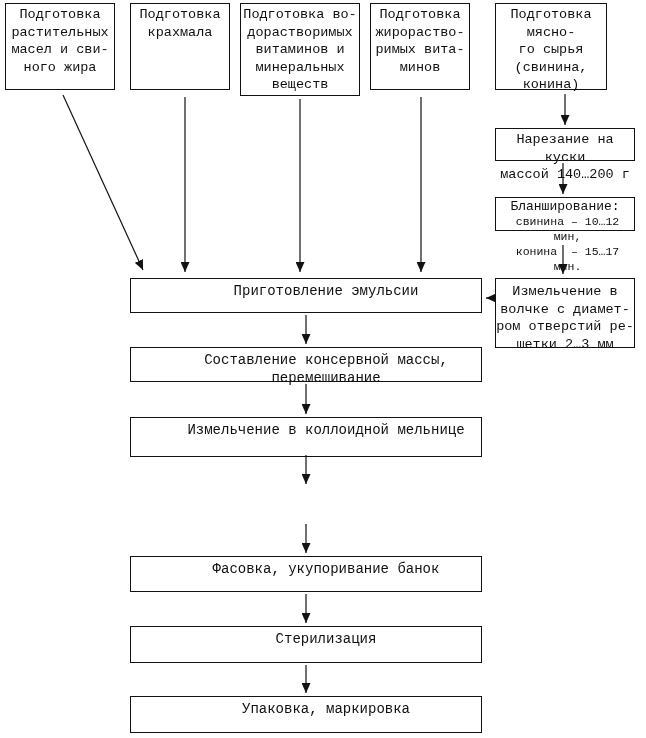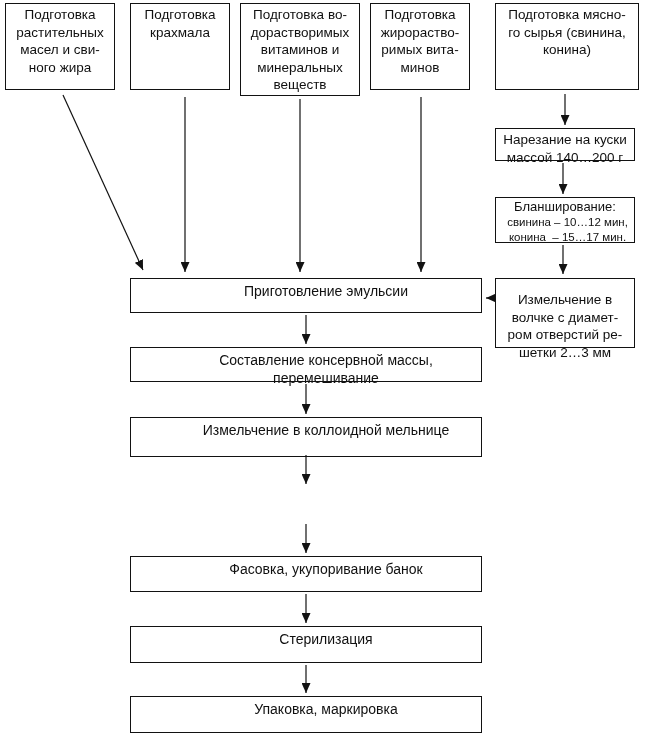--- a/index.html
+++ b/index.html
@@ -1,21 +1,21 @@
 <!DOCTYPE html>
 <html><head>
 <meta charset="utf-8">
 <style>
   html,body{margin:0;padding:0;background:#ffffff;}
   #canvas{
     position:relative;
     width:646px;
     height:738px;
     background:#ffffff;
-    font-family:Liberation Sans, sans-serif;
+    font-family:Liberation Mono, monospace;
     color:#101010;
   }
   .box{
     position:absolute;
     box-sizing:border-box;
     border:1.5px solid #121212;
     background:#ffffff;
     text-align:center;
     padding-top:2px;
     font-size:13.5px;
@@ -49,36 +49,36 @@
 витаминов и
 минеральных
 веществ</span>
   </div>
   <div class="box" style="left:370px;top:3px;width:100px;height:87px;">
     <span class="lbl">Подготовка
 жирораство-
 римых вита-
 минов</span>
   </div>
-  <div class="box" style="left:495px;top:3px;width:144px;height:87px;">
+  <div class="box" style="left:495px;top:3px;width:112px;height:87px;">
     <span class="lbl">Подготовка мясно-
 го сырья (свинина,
 конина)</span>
   </div>
 
   <div class="box" style="left:495px;top:128px;width:140px;height:33px;">
     <span class="lbl">Нарезание на куски
 массой 140…200 г</span>
   </div>
-  <div class="box" style="left:495px;top:197px;width:140px;height:46px;padding-top:1px;">
+  <div class="box" style="left:495px;top:197px;width:140px;height:34px;padding-top:1px;">
     <span class="blanch-title">Бланширование:</span>
     <span class="blanch-line">свинина – 10…12 мин,</span>
     <span class="blanch-line">конина  – 15…17 мин.</span>
   </div>
-  <div class="box" style="left:495px;top:278px;width:140px;height:70px;padding-top:12px;">
+  <div class="box" style="left:495px;top:278px;width:140px;height:70px;padding-top:4px;">
     <span class="lbl">Измельчение в
 волчке с диамет-
 ром отверстий ре-
 шетки 2…3 мм</span>
   </div>
 
   <div class="box main-box" style="left:130px;top:278px;width:352px;height:35px;">
     <span class="lbl">Приготовление эмульсии</span>
   </div>
   <div class="box main-box" style="left:130px;top:347px;width:352px;height:35px;">

